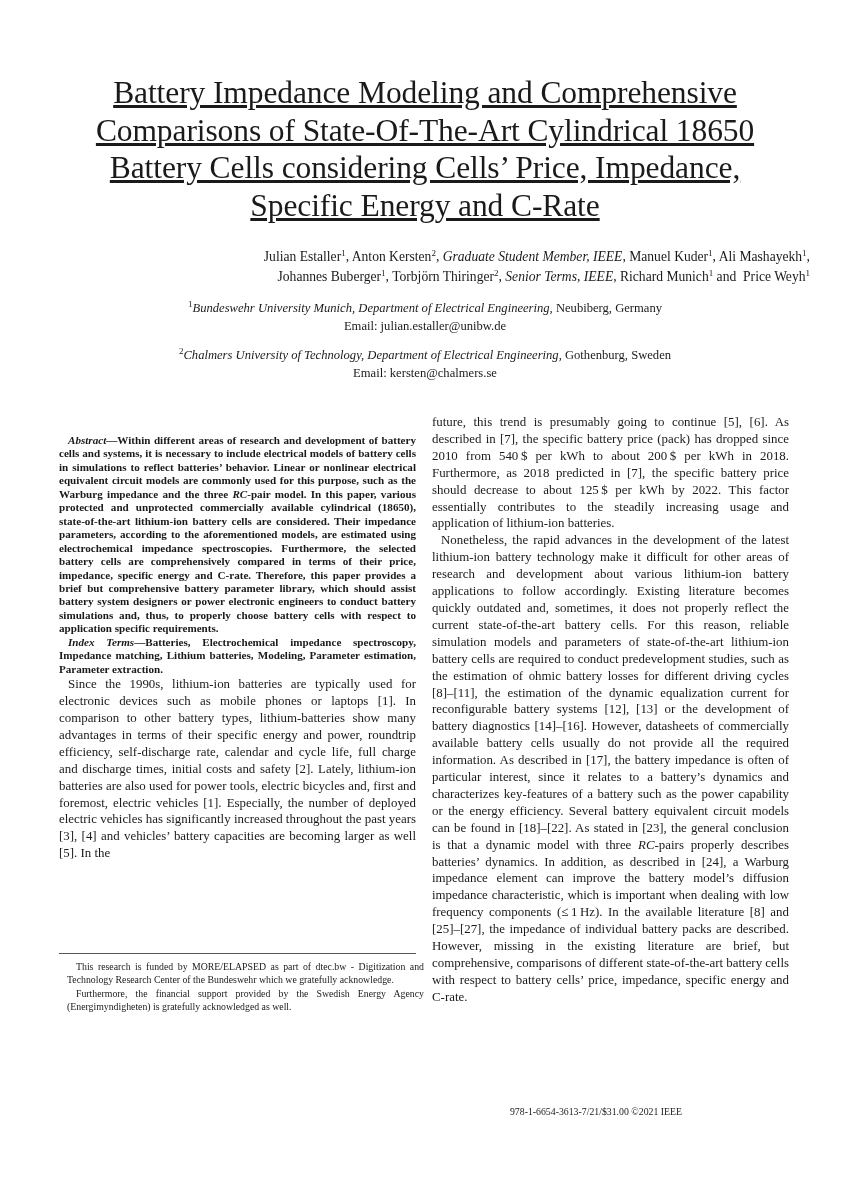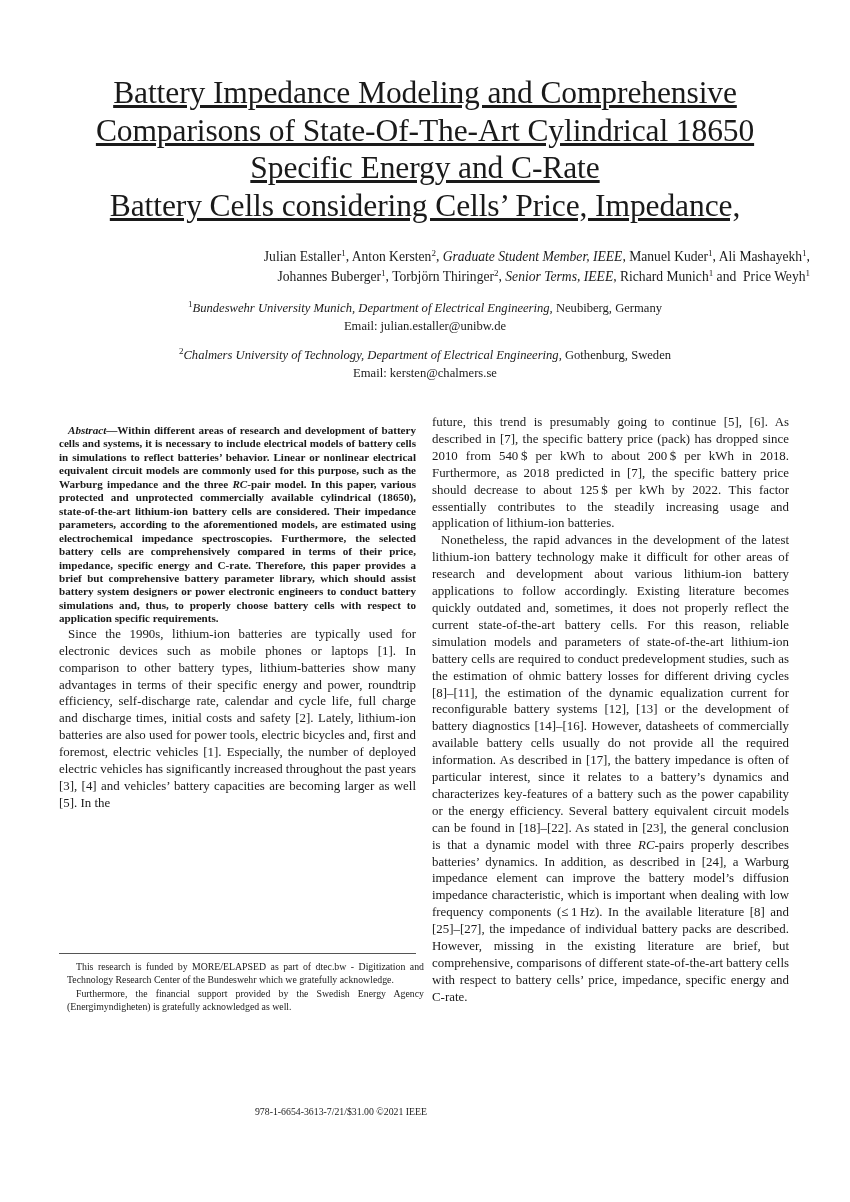--- a/index.html
+++ b/index.html
@@ -14,71 +14,72 @@
   .authors i { font-style: italic; }
   sup { font-size: 9px; vertical-align: 5px; line-height: 0; }
 
   .affil { position: absolute; left: 40px; width: 770px; text-align: center; font-size: 12.6px; line-height: 17.5px; }
   .affil .line { display: block; white-space: nowrap; }
   .affil i { font-style: italic; text-align: center; }
   .affil1 { top: 300px; }
   .affil2 { top: 347px; }
 
   .col { position: absolute; width: 357px; text-align: justify; }
-  .col-left { left: 59px; top: 424px; }
+  .col-left { left: 59px; top: 434px; }
   .col-right { left: 432px; top: 414px; }
 
   .abstract { font-weight: bold; font-size: 11.1px; line-height: 13.45px; margin: 0; text-indent: 9px; hyphens: manual; }
   .abstract .label { font-style: italic; }
   .index-terms { font-weight: bold; font-size: 11.1px; line-height: 13.45px; margin: 0; text-indent: 9px; }
   .index-terms .label { font-style: italic; }
 
   .section-heading { text-align: center; font-size: 12.2px; margin: 15px 0 4px 0; line-height: 16px; letter-spacing: 0.3px; font-weight: normal; }
   .section-heading .sc { font-size: 10px; }
 
   .body-text { font-size: 12.9px; line-height: 16.9px; margin: 0; text-indent: 9px; }
   .col-right .body-text:first-child { text-indent: 0; }
 
   .footnote-rule { position: absolute; left: 59px; top: 953px; width: 357px; height: 1px; background: #555; }
   .footnotes { position: absolute; left: 67px; top: 960px; width: 357px; font-size: 9.8px; line-height: 13.3px; text-align: justify; }
   .footnotes p { margin: 0; text-indent: 9px; }
 
-  .copyright { position: absolute; left: 0; width: 682px; top: 1106px; text-align: center; font-size: 9.8px; }
+  .copyright { position: absolute; left: 0; width: 682px; top: 1106px; text-align: right; font-size: 9.8px; }
 
   .math-it { font-style: italic; }
 </style>
 </head>
 <body>
 
 <div class="page">
 
   <h1 class="title">
     <span>Battery Impedance Modeling and Comprehensive</span>
     <span>Comparisons of State-Of-The-Art Cylindrical 18650</span>
+    <span>Battery Cells considering Cells’ Price, Impedance,</span>
     <span>Specific Energy and C-Rate</span>
-    <span>Battery Cells considering Cells’ Price, Impedance,</span>
   </h1>
 
   <div class="authors">
     <span class="line"><span>Julian Estaller</span><sup>1</sup>, <span>Anton Kersten</span><sup>2</sup>, <i>Graduate Student Member, IEEE</i>, <span>Manuel Kuder</span><sup>1</sup>, <span>Ali Mashayekh</span><sup>1</sup>,</span>
     <span class="line"><span>Johannes Buberger</span><sup>1</sup>, <span>Torbjörn Thiringer</span><sup>2</sup>, <i>Senior Terms, IEEE</i>, <span>Richard Munich</span><sup>1</sup> <span>and</span>&nbsp; <span>Price Weyh</span><sup>1</sup></span>
   </div>
 
   <div class="affil affil1">
     <span class="line"><sup>1</sup><i>Bundeswehr University Munich, Department of Electrical Engineering,</i> <span>Neubiberg, Germany</span></span>
     <span class="line">Email: julian.estaller@unibw.de</span>
   </div>
 
   <div class="affil affil2">
     <span class="line"><sup>2</sup><i>Chalmers University of Technology,  Department of Electrical Engineering,</i> <span>Gothenburg, Sweden</span></span>
     <span class="line">Email: kersten@chalmers.se</span>
   </div>
 
   <div class="col col-left">
     <p class="abstract"><span class="label">Abstract</span><span>—</span><span>Within different areas of research and development of battery cells and systems, it is necessary to include electrical models of battery cells in simulations to reflect batteries’ be­havior. Linear or nonlinear electrical equivalent circuit models are commonly used for this purpose, such as the Warburg impedance and the three </span><span class="math-it">RC</span><span>-pair model. In this paper, various protected and unprotected commercially available cylindrical (18650), state-of-the-art lithium-ion battery cells are considered. Their impedance parameters, according to the aforementioned models, are estimated using electrochemical impedance spec­troscopies. Furthermore, the selected battery cells are compre­hensively compared in terms of their price, impedance, specific energy and C-rate. Therefore, this paper provides a brief but comprehensive battery parameter library, which should assist battery system designers or power electronic engineers to conduct battery simulations and, thus, to properly choose battery cells with respect to application specific requirements.</span></p>
+    <p class="index-terms"><span class="label">Index Terms</span><span>—</span><span>Batteries, Electrochemical impedance spec­troscopy, Impedance matching, Lithium batteries, Modeling, Parameter estimation, Parameter extraction.</span></p>
 
 
     <p class="body-text">Since the 1990s, lithium-ion batteries are typically used for electronic devices such as mobile phones or laptops [1]. In comparison to other battery types, lithium-batteries show many advantages in terms of their specific energy and power, round­trip efficiency, self-discharge rate, calendar and cycle life, full charge and discharge times, initial costs and safety [2]. Lately, lithium-ion batteries are also used for power tools, electric bi­cycles and, first and foremost, electric vehicles [1]. Especially, the number of deployed electric vehicles has significantly increased throughout the past years [3], [4] and vehicles’ battery capacities are becoming larger as well [5]. In the</p>
   </div>
 
   <div class="footnote-rule"></div>
   <div class="footnotes">
     <p>This research is funded by MORE/ELAPSED as part of dtec.bw - Digitiza­tion and Technology Research Center of the Bundeswehr which we gratefully acknowledge.</p>
     <p>Furthermore, the financial support provided by the Swedish Energy Agency (Energimyndigheten) is gratefully acknowledged as well.</p>
   </div>

